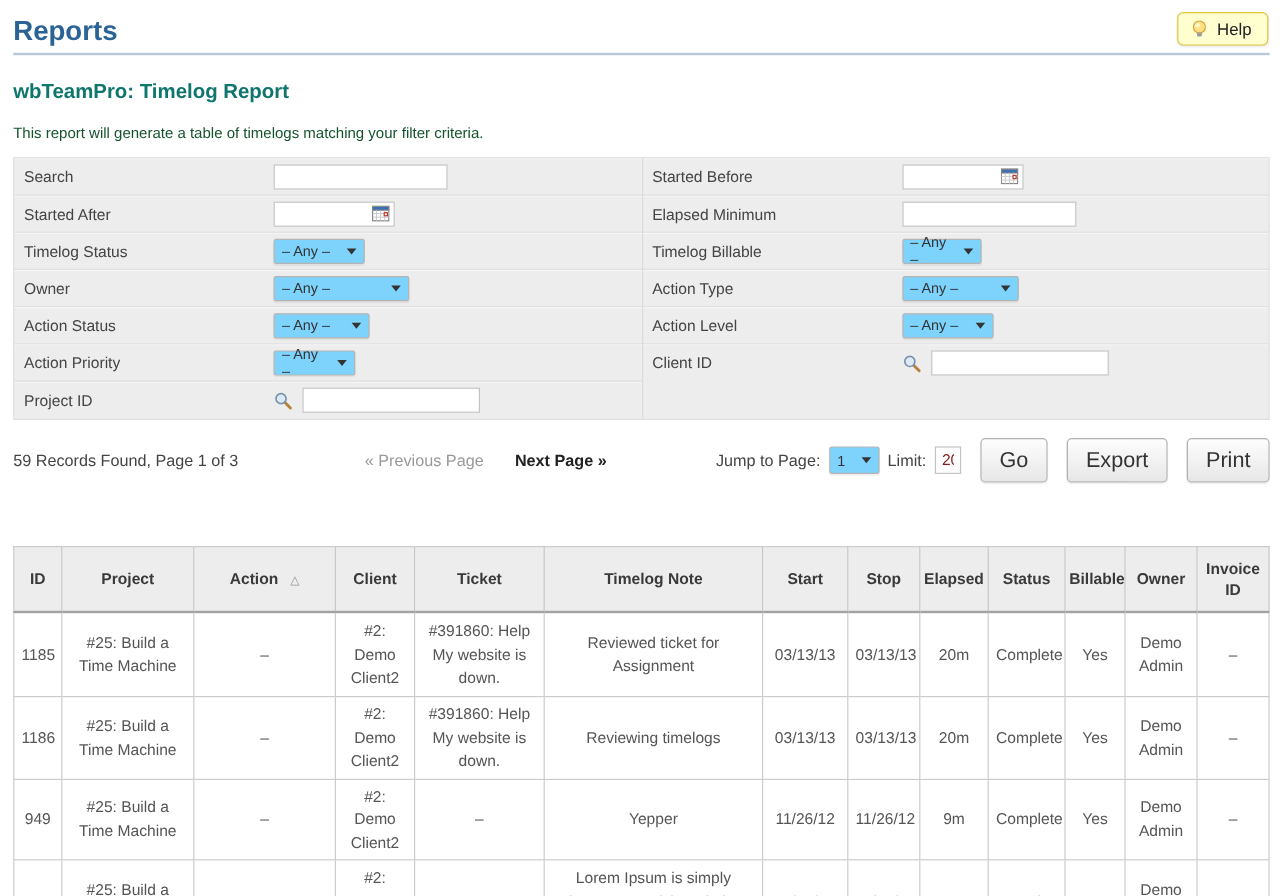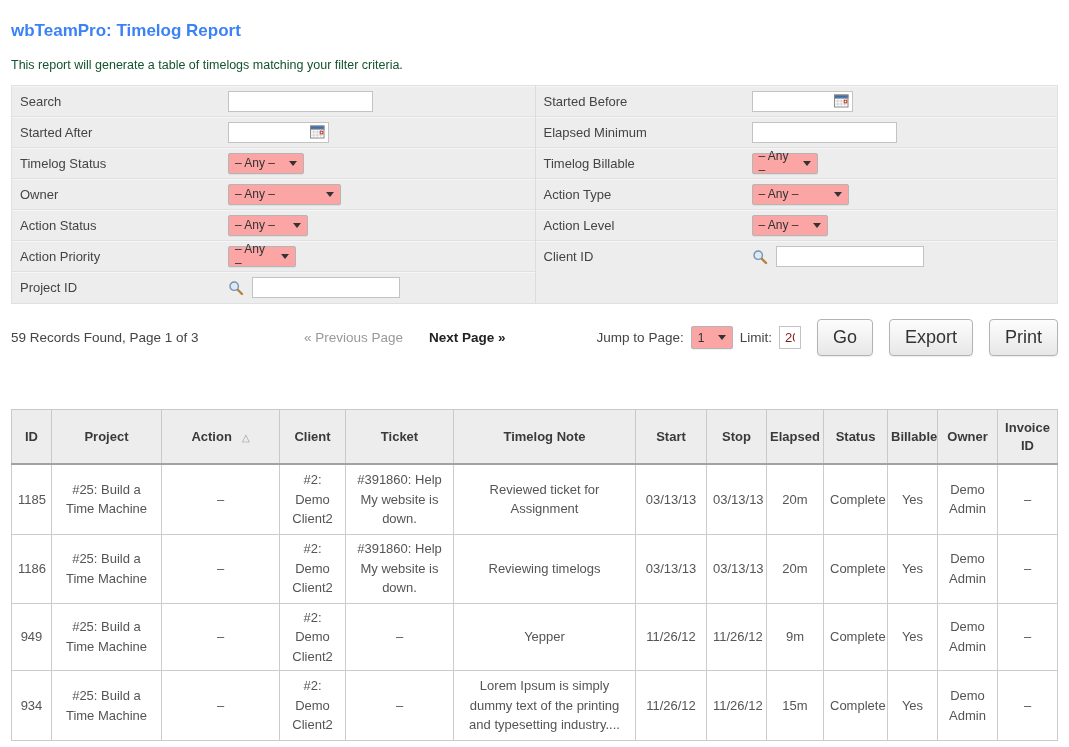--- a/index.html
+++ b/index.html
@@ -17,21 +17,21 @@
   .page-title { margin:0; padding-top:12px; font-size:23px; font-weight:bold; color:#2a6496; }
   .help-btn {
     position:absolute; right:1px; top:10px;
     display:inline-flex; align-items:center; gap:7px;
     background:#ffffd0; border:1px solid #ddc73c; border-radius:5px;
     padding:5px 13px 5px 10px; font-size:14px; color:#222;
     font-family:inherit; cursor:pointer; box-shadow:0 1px 2px rgba(0,0,0,0.10);
   }
 
   
-  .report-title { margin:21px 0 0; font-size:17px; font-weight:bold; color:#3b82f6; }
+  .report-title { margin:21px 0 0; font-size:17px; font-weight:bold; color:#0f766e; }
   .report-desc { margin:17px 0 0; font-size:12.5px; color:#14532d; }
 
   
   .filter-panel {
     margin-top:13px; background:#ededed; border:1px solid #e0e0e0;
     display:grid; grid-template-columns:1fr 1fr;
   }
   .filter-col.right { border-left:1px solid #dcdcdc; }
   .filter-row {
     display:flex; align-items:center; height:31px;
@@ -48,21 +48,21 @@
   .w145 { width:145px; }
   .w148 { width:148px; }
   .date-wrap {
     display:flex; align-items:center; justify-content:space-between;
     width:101px; height:21px; border:1px solid #c3c3c3; background:#fff; padding:0 3px;
   }
   .date-wrap input { border:none; outline:none; width:74px; height:17px; font-size:12px; font-family:inherit; }
   .cal-icon { display:inline-flex; cursor:pointer; }
   .sel {
     display:inline-flex; align-items:center; justify-content:space-between;
-    height:21px; background:#fca5a5; border:1px solid #b5b5b5; border-radius:2px;
+    height:21px; background:#7dd3fc; border:1px solid #b5b5b5; border-radius:2px;
     padding:0 6px; font-size:12px; color:#333; cursor:pointer;
     box-shadow:0 1px 1px rgba(0,0,0,0.06);
   }
   .sel .arrow { width:0; height:0; border-left:4px solid transparent; border-right:4px solid transparent; border-top:5px solid #333; margin-left:8px; flex:none; }
   .mag { display:inline-flex; margin-right:3px; }
 
   
   .results-bar { display:flex; align-items:center; padding:15px 0 14px; font-size:13.5px; color:#444; }
   .summary { width:293px; flex:none; }
   .page-links { display:flex; gap:26px; }
@@ -89,20 +89,33 @@
     text-align:center; color:#555; line-height:1.5; vertical-align:middle;
   }
   td.note-cell { color:#7b6e5c; }
   .sort-icon { font-size:10px; color:#999; margin-left:10px; font-weight:normal; }
 </style>
 </head>
 <body>
 
 <div class="page">
 
+  <div class="topbar">
+    <h1 class="page-title">Reports</h1>
+    <button class="help-btn">
+      <span style="display:inline-flex;">
+        <svg width="15" height="16" viewBox="0 0 15 16">
+          <circle cx="7.5" cy="6.5" r="5" fill="#ffe082" stroke="#d8a43e" stroke-width="1"></circle>
+          <circle cx="6" cy="5" r="2" fill="#fff6cf"></circle>
+          <rect x="5.5" y="11" width="4" height="3.4" rx="1" fill="#9b9b9b"></rect>
+        </svg>
+      </span>
+      <span>Help</span>
+    </button>
+  </div>
 
   <h2 class="report-title">wbTeamPro: Timelog Report</h2>
   <div class="report-desc">This report will generate a table of timelogs matching your filter criteria.</div>
 
   <div class="filter-panel">
 
     <div class="filter-col left">
       <div class="filter-row">
         <span class="filter-label">Search</span>
         <span class="filter-field">

